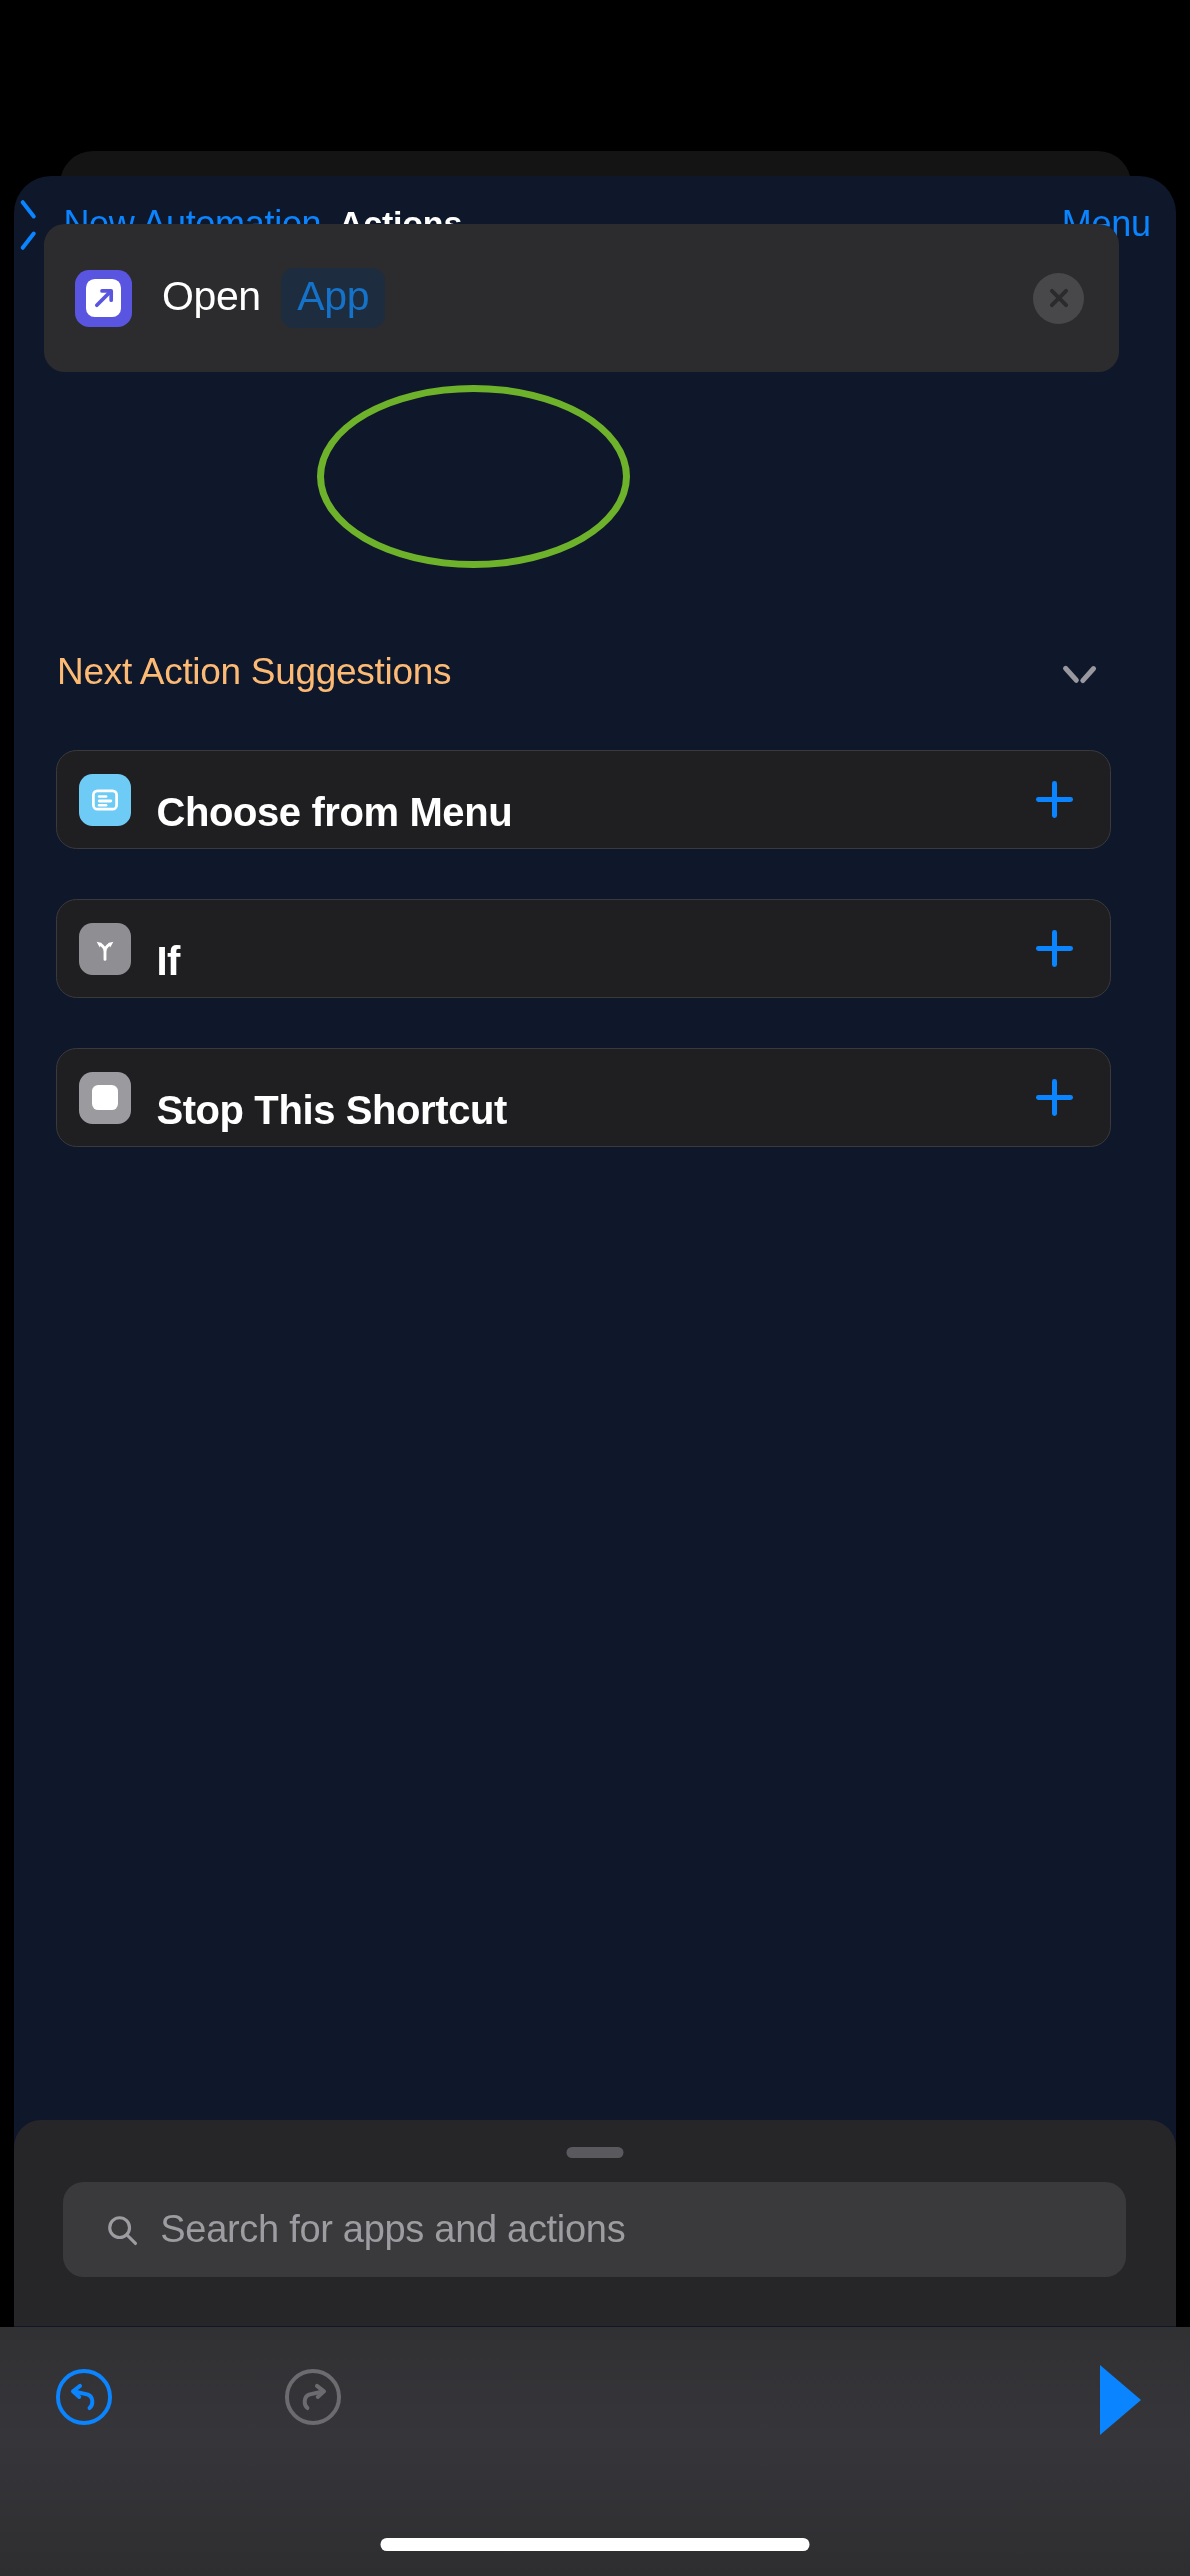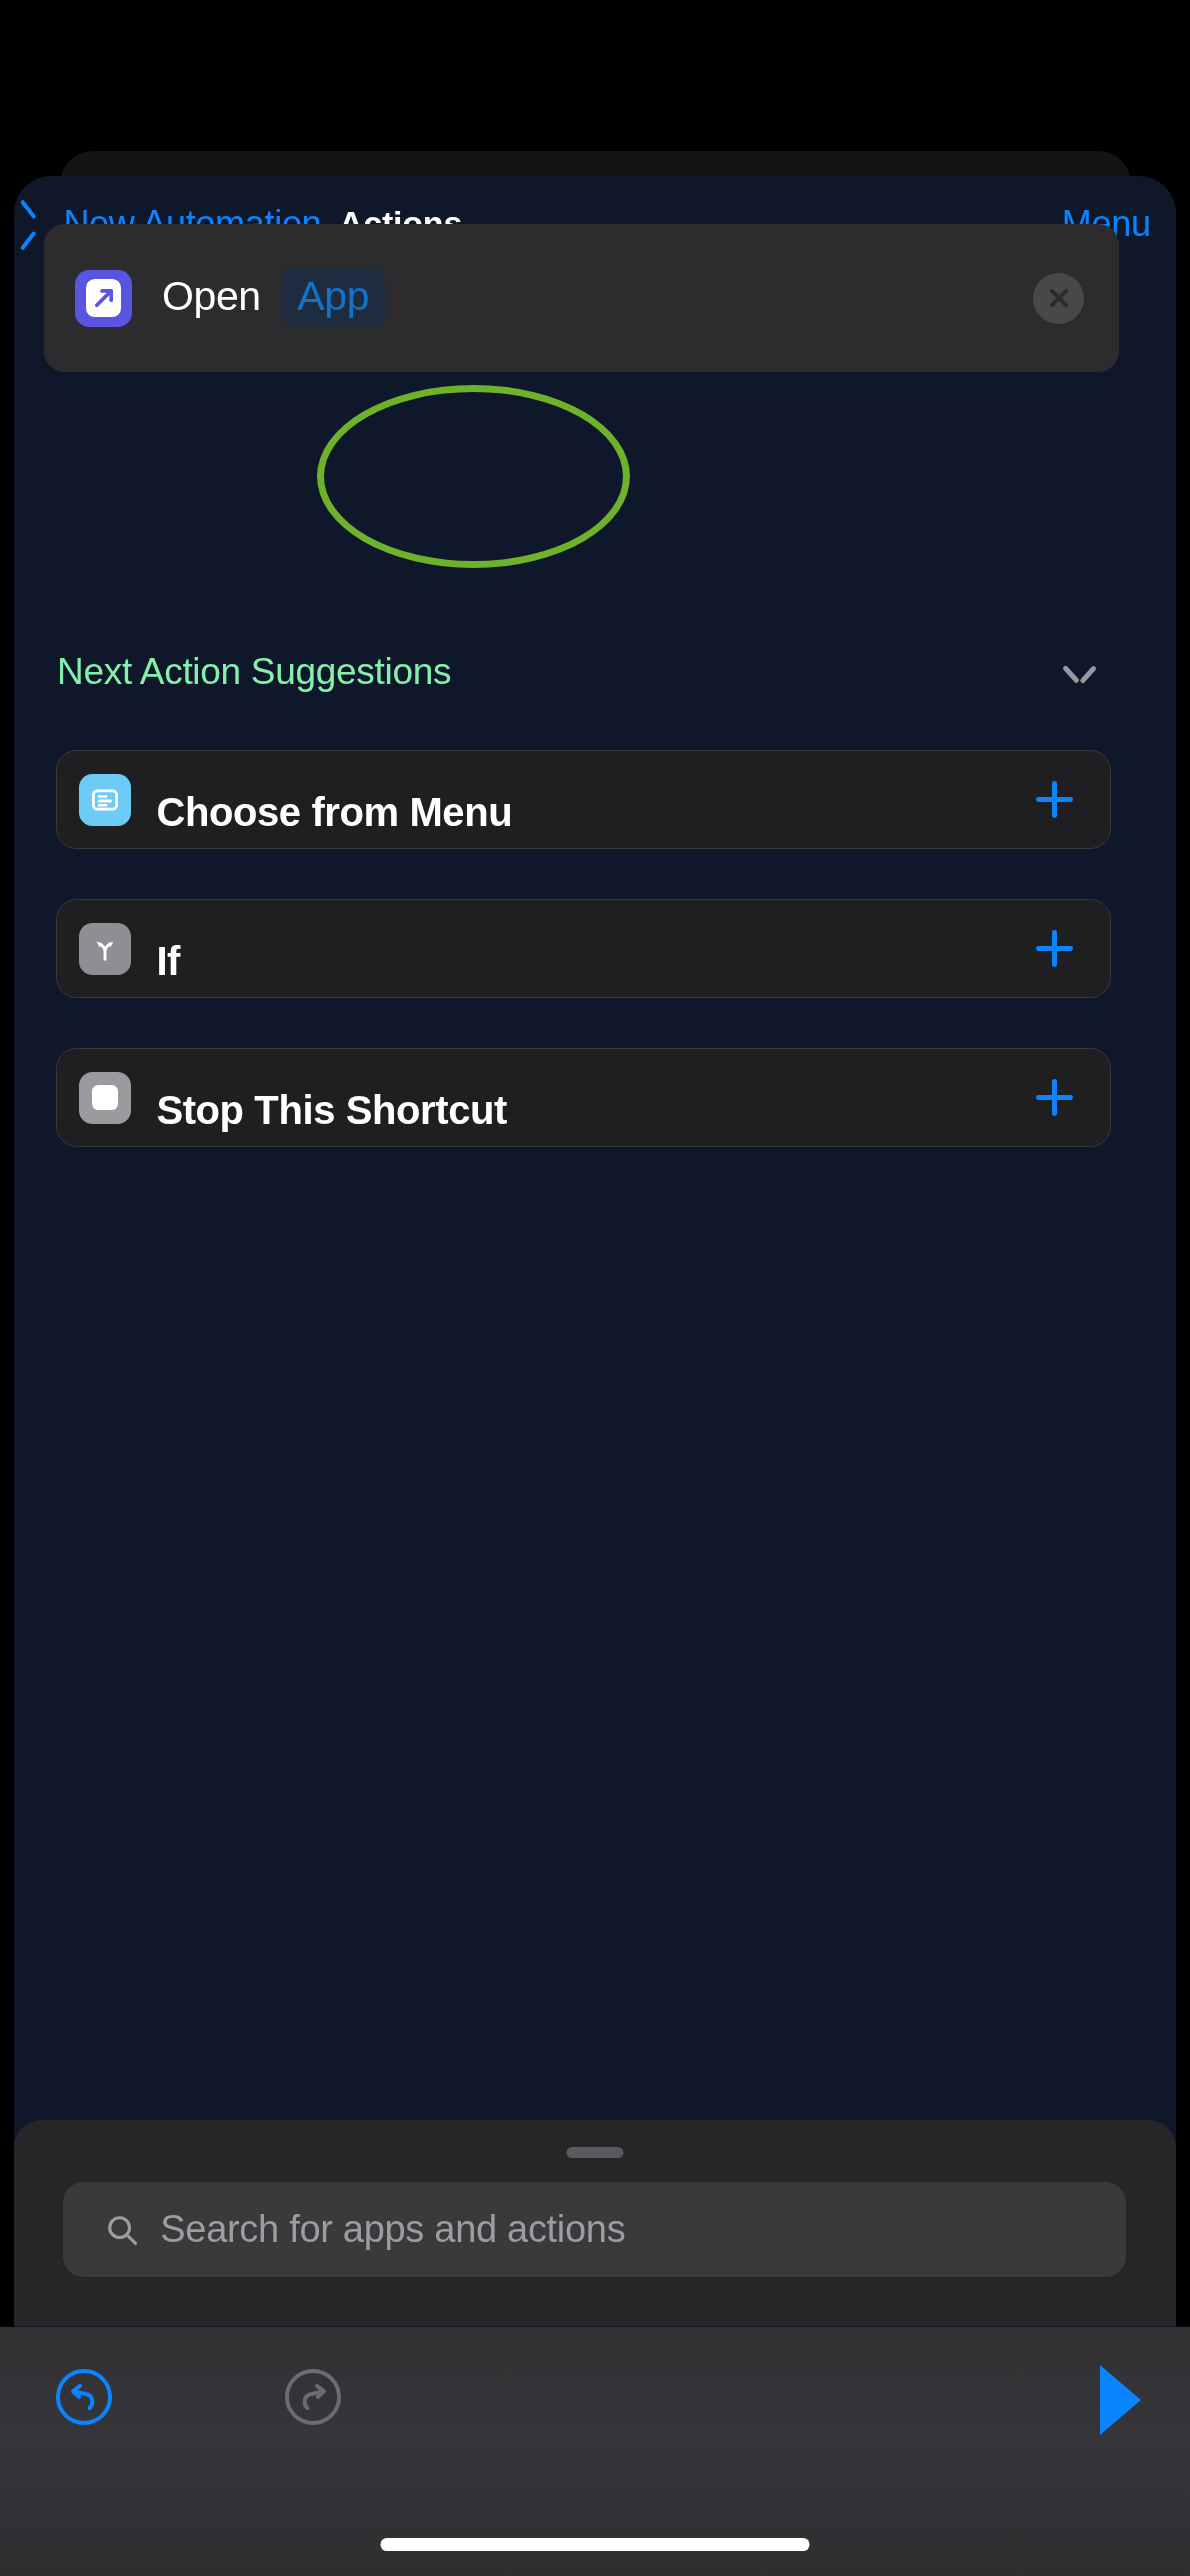--- a/index.html
+++ b/index.html
@@ -182,21 +182,21 @@
     position:absolute;
     left:57px;
     top:651px;
     width:1048px;
     display:flex;
     align-items:center;
     justify-content:space-between;
   }
   .sugg-header-title {
     font-size:37px;
-    color:#86efac;
+    color:#fdba74;
     letter-spacing:-0.3px;
   }
   .chev-down {
     width:32px; height:19px;
     position:relative;
     margin-right:9.5px;
     cursor:pointer;
   }
   .chev-down::before,
   .chev-down::after {

